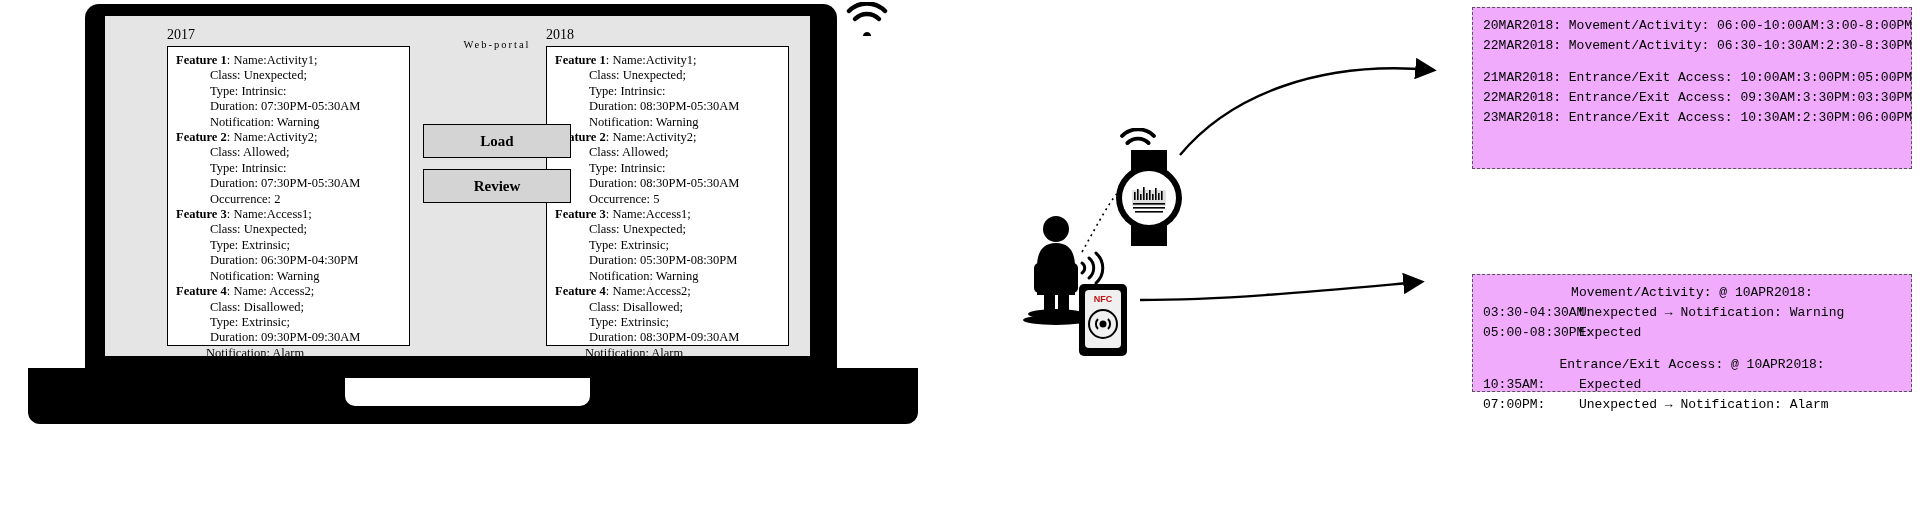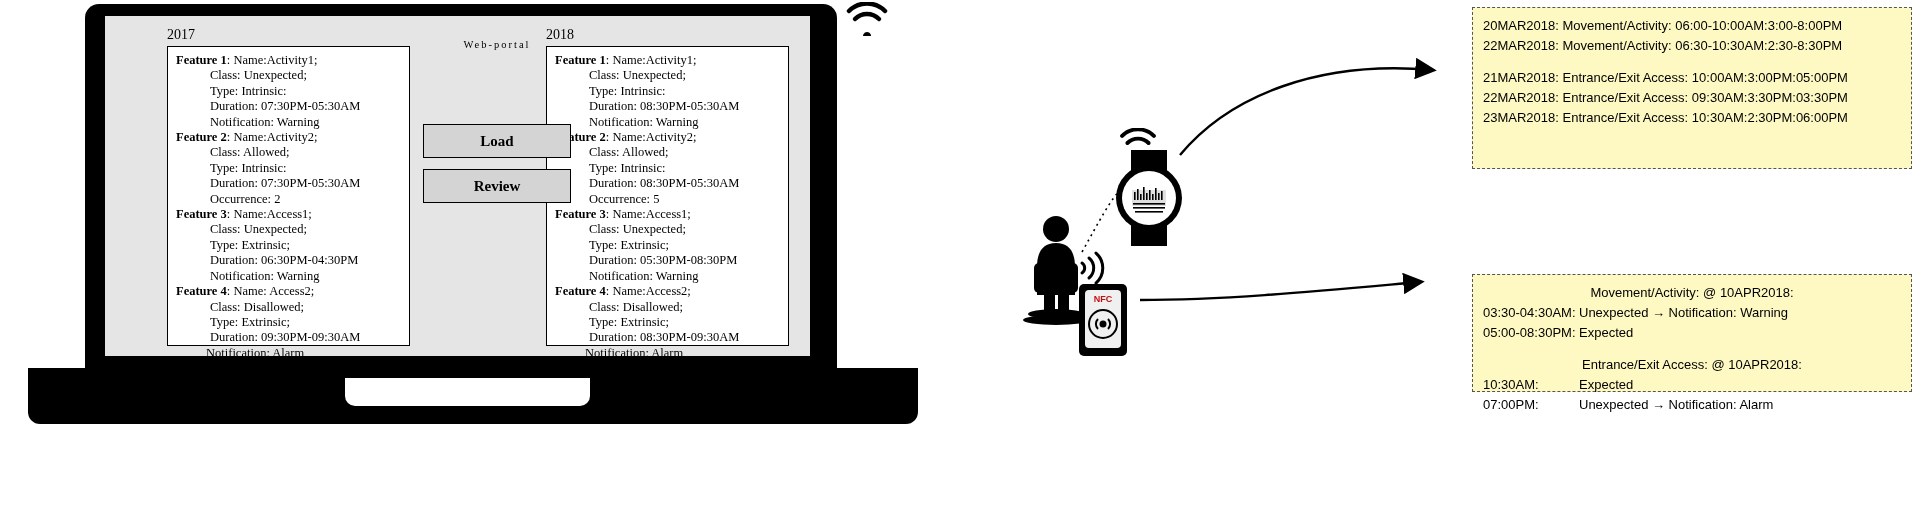--- a/index.html
+++ b/index.html
@@ -149,23 +149,23 @@
   .person { position: absolute; left: 1022px; top: 215px; }
   
   .watch { position: absolute; left: 1114px; top: 148px; }
   
   .nfc { position: absolute; left: 1077px; top: 282px; }
 
   
   .textbox {
     position: absolute;
     border: 1px dashed #555;
-    background: #fef9c3;
+    background: #f0abfc;
     box-sizing: border-box;
-    font-family: Liberation Sans, sans-serif;
+    font-family: Liberation Mono, monospace;
     font-size: 13px;
     line-height: 20px;
     color: #000;
     padding: 8px 10px;
   }
   .tb-top    { left: 1472px; top: 7px;   width: 440px; height: 162px; }
   .tb-bottom { left: 1472px; top: 274px; width: 440px; height: 118px; }
 
   .tb-row { white-space: nowrap; }
   .tb-gap { height: 12px; }
@@ -360,17 +360,17 @@
     <div class="tb-row">22MAR2018: Entrance/Exit Access:  09:30AM:3:30PM:03:30PM</div>
     <div class="tb-row">23MAR2018: Entrance/Exit Access:  10:30AM:2:30PM:06:00PM</div>
   </div>
 
   <div class="textbox tb-bottom">
     <div class="bt-title">Movement/Activity:  @ 10APR2018:</div>
     <div class="bt-row"><span class="bt-col1">03:30-04:30AM:</span><span>Unexpected →  Notification: Warning</span></div>
     <div class="bt-row"><span class="bt-col1">05:00-08:30PM:</span><span>Expected</span></div>
     <div class="tb-gap"></div>
     <div class="bt-title">Entrance/Exit Access: @ 10APR2018:</div>
-    <div class="bt-row"><span class="bt-col1">10:30AM:</span><span>Expected</span></div>
+    <div class="bt-row"><span class="bt-col1">10:35AM:</span><span>Expected</span></div>
     <div class="bt-row"><span class="bt-col1">07:00PM:</span><span>Unexpected →  Notification: Alarm</span></div>
   </div>
 
 </div>
 
 </body></html>

